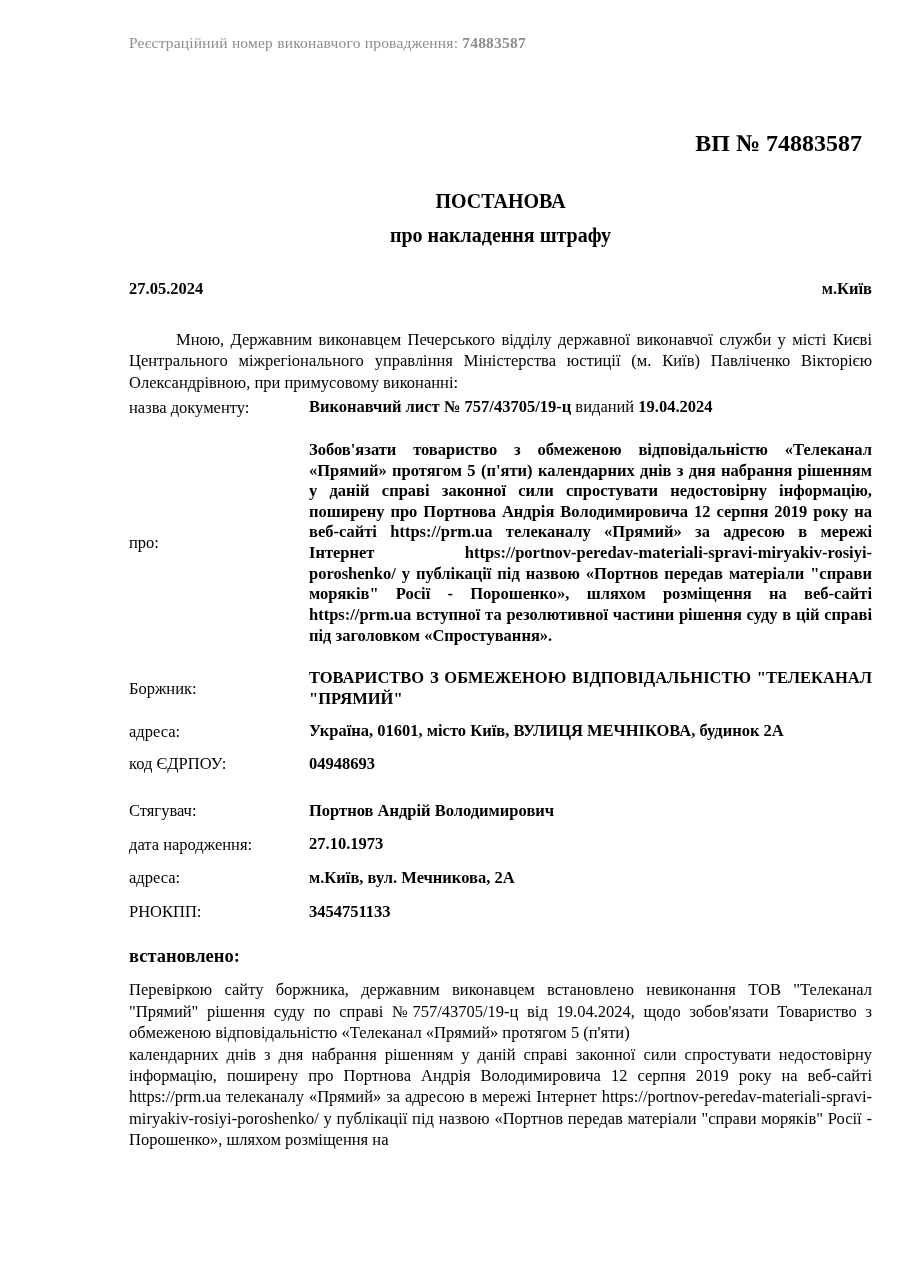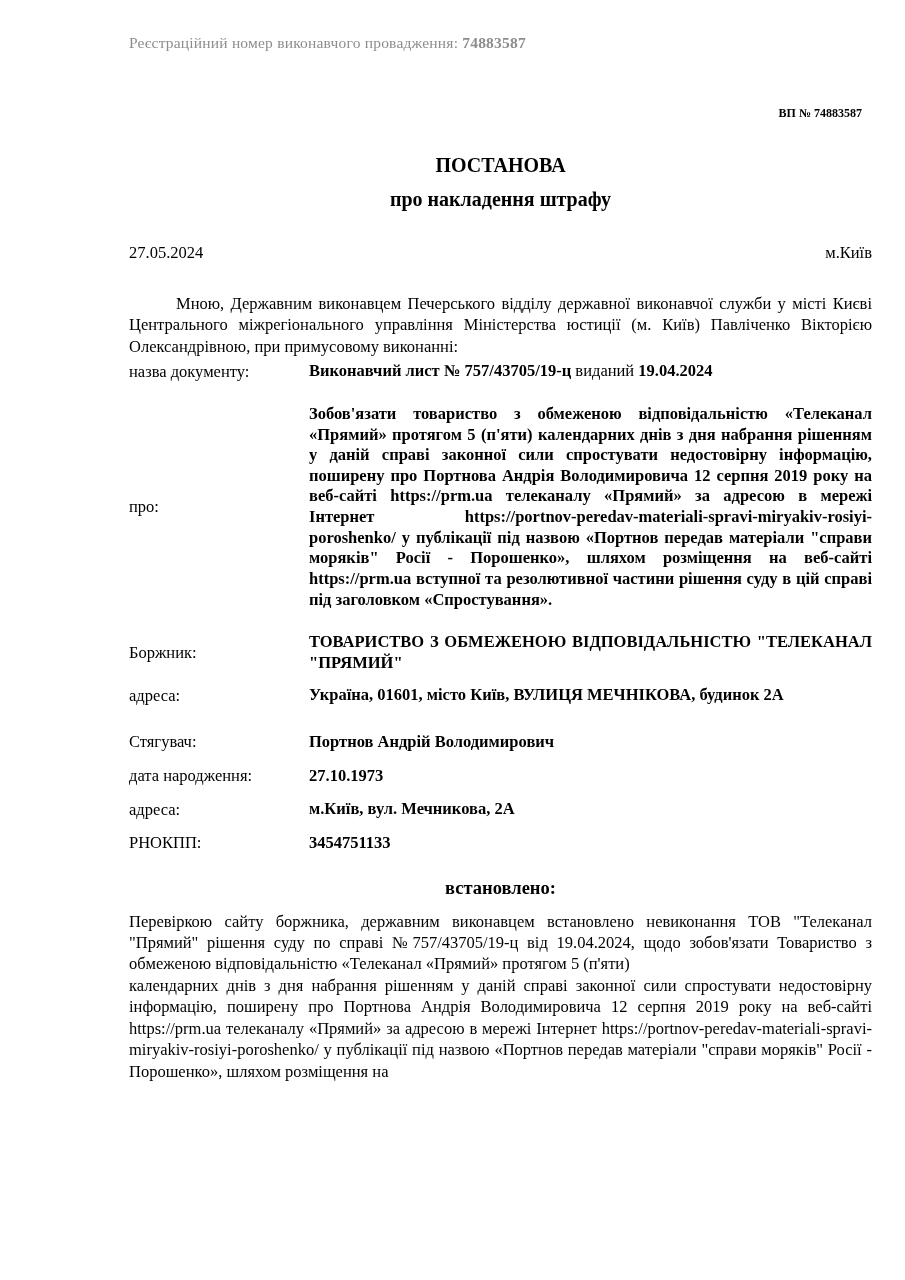--- a/index.html
+++ b/index.html
@@ -18,34 +18,34 @@
     height: 1280px;
     padding: 34px 33px 0 129px;
   }
   .reg-line {
     color: #8d8d8d;
     font-size: 15.5px;
     letter-spacing: 0.2px;
   }
   .reg-num { font-weight: bold; }
   .vp-line {
-    margin-top: 54px;
+    margin-top: 78px;
     margin-right: 10px;
     text-align: right;
     font-weight: bold;
-    font-size: 12px;
+    font-size: 24px;
   }
   .title-block { margin-top: 33px; text-align: center; }
   .title { font-size: 20px; font-weight: bold; }
   .subtitle { font-size: 20px; font-weight: bold; margin-top: 11px; }
   .date-row {
     margin-top: 32px;
     display: flex;
     justify-content: space-between;
-    font-weight: normal;
+    font-weight: bold;
   }
   .intro {
     margin: 30px 0 0 0;
     text-align: justify;
     text-indent: 47px;
     line-height: 1.3;
   }
   .rows { margin-top: 4px; }
   .row {
     display: grid;
@@ -57,21 +57,20 @@
   .row .value { font-weight: bold; line-height: 1.25; }
   .row .value.justified { text-align: justify; }
   .row .value .plain { font-weight: normal; }
   .row-about  { margin-top: 22px; }
   .row-debtor { margin-top: 22px; }
   .row-gap    { margin-top: 12px; }
   .row-claimant { margin-top: 26px; }
   .row-claimant-sub { margin-top: 13px; }
   .established-heading {
     margin-top: 24px;
-    text-align: center;
     font-weight: bold;
     font-size: 18.5px;
   }
   .final-para {
     margin: 12px 0 0 0;
     text-align: justify;
     line-height: 1.3;
   }
 </style>
 </head>
@@ -113,20 +112,24 @@
     <div class="row row-debtor">
       <span class="label">Боржник:</span>
       <span class="value justified">ТОВАРИСТВО З ОБМЕЖЕНОЮ ВІДПОВІДАЛЬНІСТЮ "ТЕЛЕКАНАЛ "ПРЯМИЙ"</span>
     </div>
 
     <div class="row row-gap">
       <span class="label">адреса:</span>
       <span class="value">Україна, 01601, місто Київ, ВУЛИЦЯ МЕЧНІКОВА, будинок 2А</span>
     </div>
 
+    <div class="row row-gap">
+      <span class="label">код ЄДРПОУ:</span>
+      <span class="value">04948693</span>
+    </div>
 
     <div class="row row-claimant">
       <span class="label">Стягувач:</span>
       <span class="value">Портнов Андрій Володимирович</span>
     </div>
 
     <div class="row row-claimant-sub">
       <span class="label">дата народження:</span>
       <span class="value">27.10.1973</span>
     </div>

